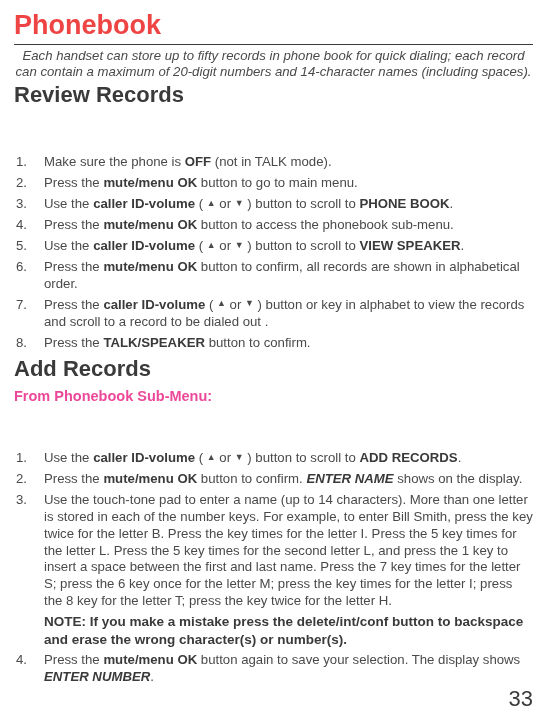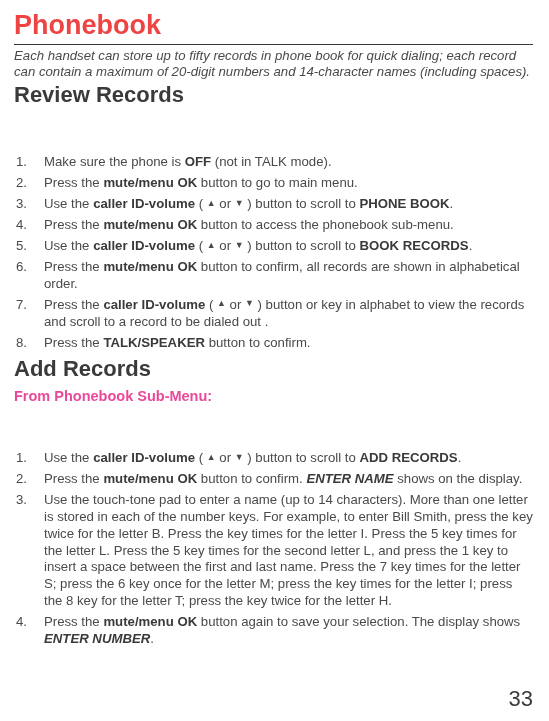--- a/index.html
+++ b/index.html
@@ -35,20 +35,21 @@
     .h3 {
       font-size: 14.5px;
       font-weight: bold;
       color: #ec4899;
       margin-top: 2px;
       margin-bottom: 3px;
     }
     .intro {
       font-style: italic;
       font-size: 13.2px;
+      text-align: center;
     }
     ol {
       list-style: none;
       counter-reset: item;
       padding-left: 0;
       margin-top: 45px;
     }
     ol li {
       counter-increment: item;
       position: relative;
@@ -108,21 +109,21 @@
   <li>
     <span>Press the </span><span class="b">mute/menu OK</span><span> button to go to main menu.</span>
   </li>
   <li>
     <span>Use the </span><span class="b">caller ID-volume</span><span> ( </span><span class="arr">▲</span><span>  or  </span><span class="arr">▼</span><span> ) button to scroll to </span><span class="b">PHONE BOOK</span><span>.</span>
   </li>
   <li>
     <span>Press the </span><span class="b">mute/menu OK</span><span> button to access the phonebook sub-menu.</span>
   </li>
   <li>
-    <span>Use the </span><span class="b">caller ID-volume</span><span> ( </span><span class="arr">▲</span><span>  or  </span><span class="arr">▼</span><span> ) button to scroll to </span><span class="b">BOOK RECORDS</span><span>.</span>
+    <span>Use the </span><span class="b">caller ID-volume</span><span> ( </span><span class="arr">▲</span><span>  or  </span><span class="arr">▼</span><span> ) button to scroll to </span><span class="b">VIEW SPEAKER</span><span>.</span>
   </li>
   <li>
     <span>Press the </span><span class="b">mute/menu OK</span><span> button to confirm, all records are shown in alphabetical order.</span>
   </li>
   <li>
     <span>Press the </span><span class="b">caller ID-volume</span><span> ( </span><span class="arr">▲</span><span>  or  </span><span class="arr">▼</span><span> ) button or key in alphabet to view the records and scroll to a record to be dialed out .</span>
   </li>
   <li>
     <span>Press the </span><span class="b">TALK/SPEAKER</span><span> button to confirm.</span>
   </li>
@@ -132,19 +133,20 @@
 <div class="h3">From Phonebook Sub-Menu:</div>
 <ol>
   <li>
     <span>Use the </span><span class="b">caller ID-volume</span><span> ( </span><span class="arr">▲</span><span>  or  </span><span class="arr">▼</span><span> ) button to scroll to </span><span class="b">ADD RECORDS</span><span>.</span>
   </li>
   <li>
     <span>Press the </span><span class="b">mute/menu OK</span><span> button to confirm. </span><span class="bi">ENTER NAME</span><span> shows on the display.</span>
   </li>
   <li>
     <span>Use the touch-tone pad to enter a name (up to 14 characters). More than one letter is stored in each of the number keys. For example, to enter Bill Smith, press the key twice for the letter B. Press the key times for the letter I. Press the 5 key times for the letter L. Press the 5 key times for the second letter L, and press the 1 key to insert a space between the first and last name. Press the 7 key times for the letter S; press the 6 key once for the letter M; press the key times for the letter I; press the 8 key for the letter T; press the key twice for the letter H.</span>
+    <div class="note">NOTE: If you make a mistake press the delete/int/conf button to backspace and erase the wrong character(s) or number(s).</div>
   </li>
   <li>
     <span>Press the </span><span class="b">mute/menu OK</span><span> button again to save your selection. The display shows </span><span class="bi">ENTER NUMBER</span><span>.</span>
   </li>
 </ol>
 
 <div class="page-num">33</div>
 
 </body></html>

